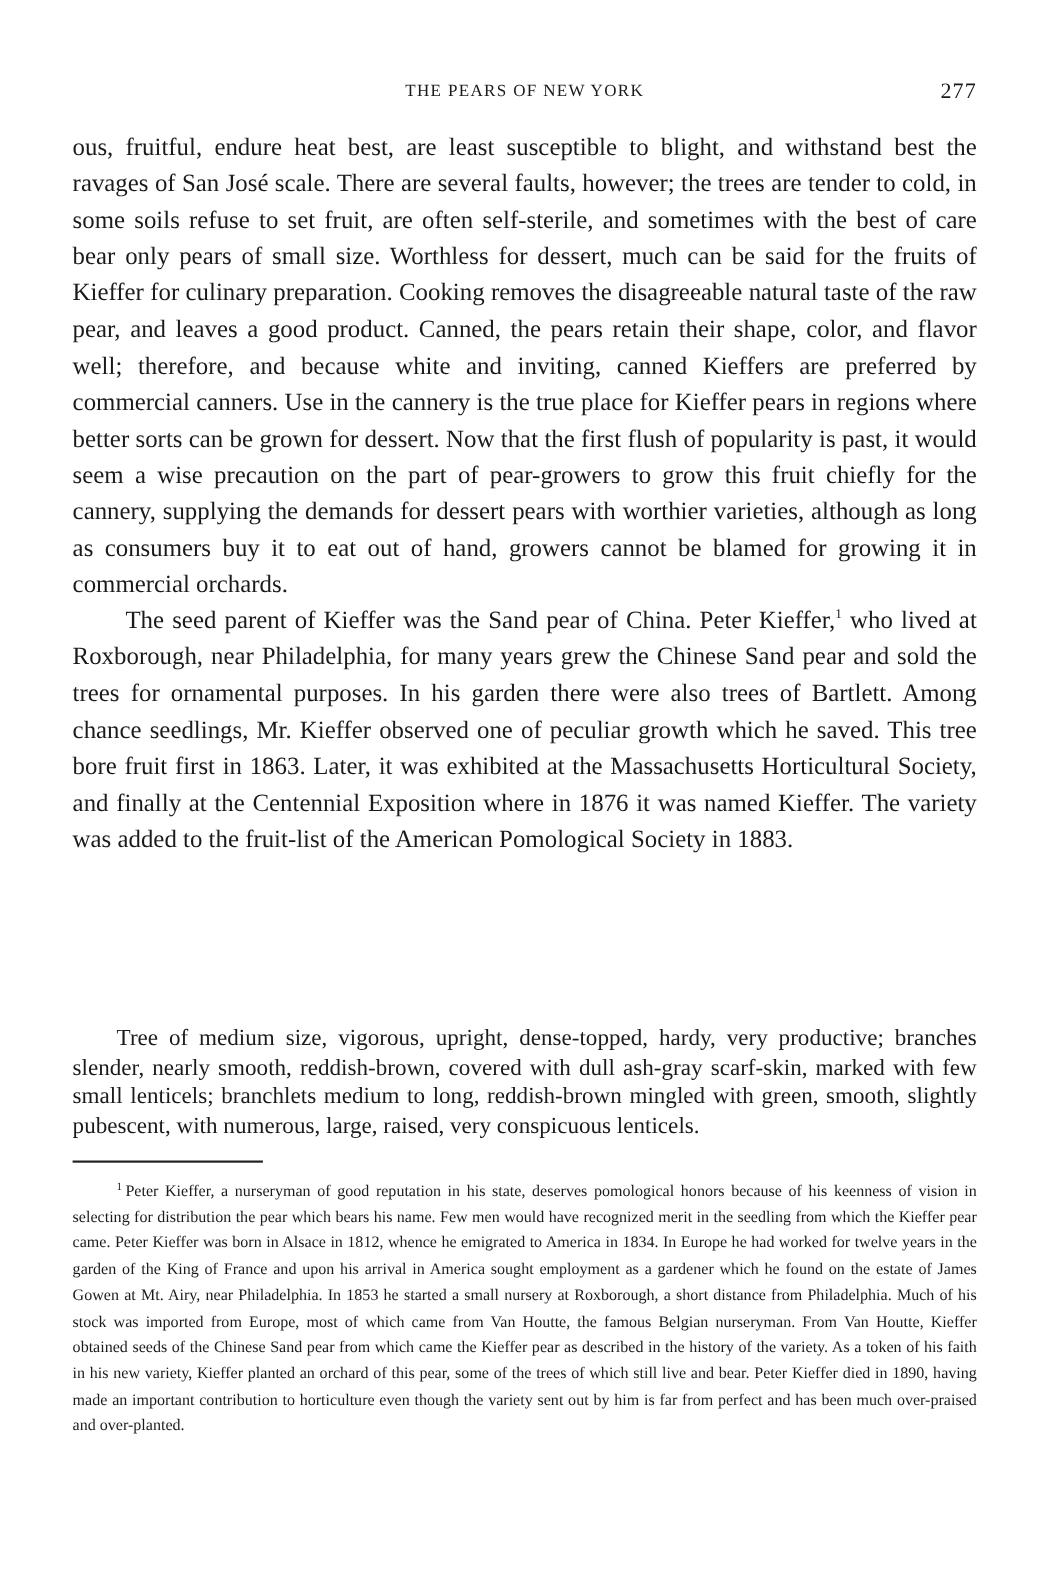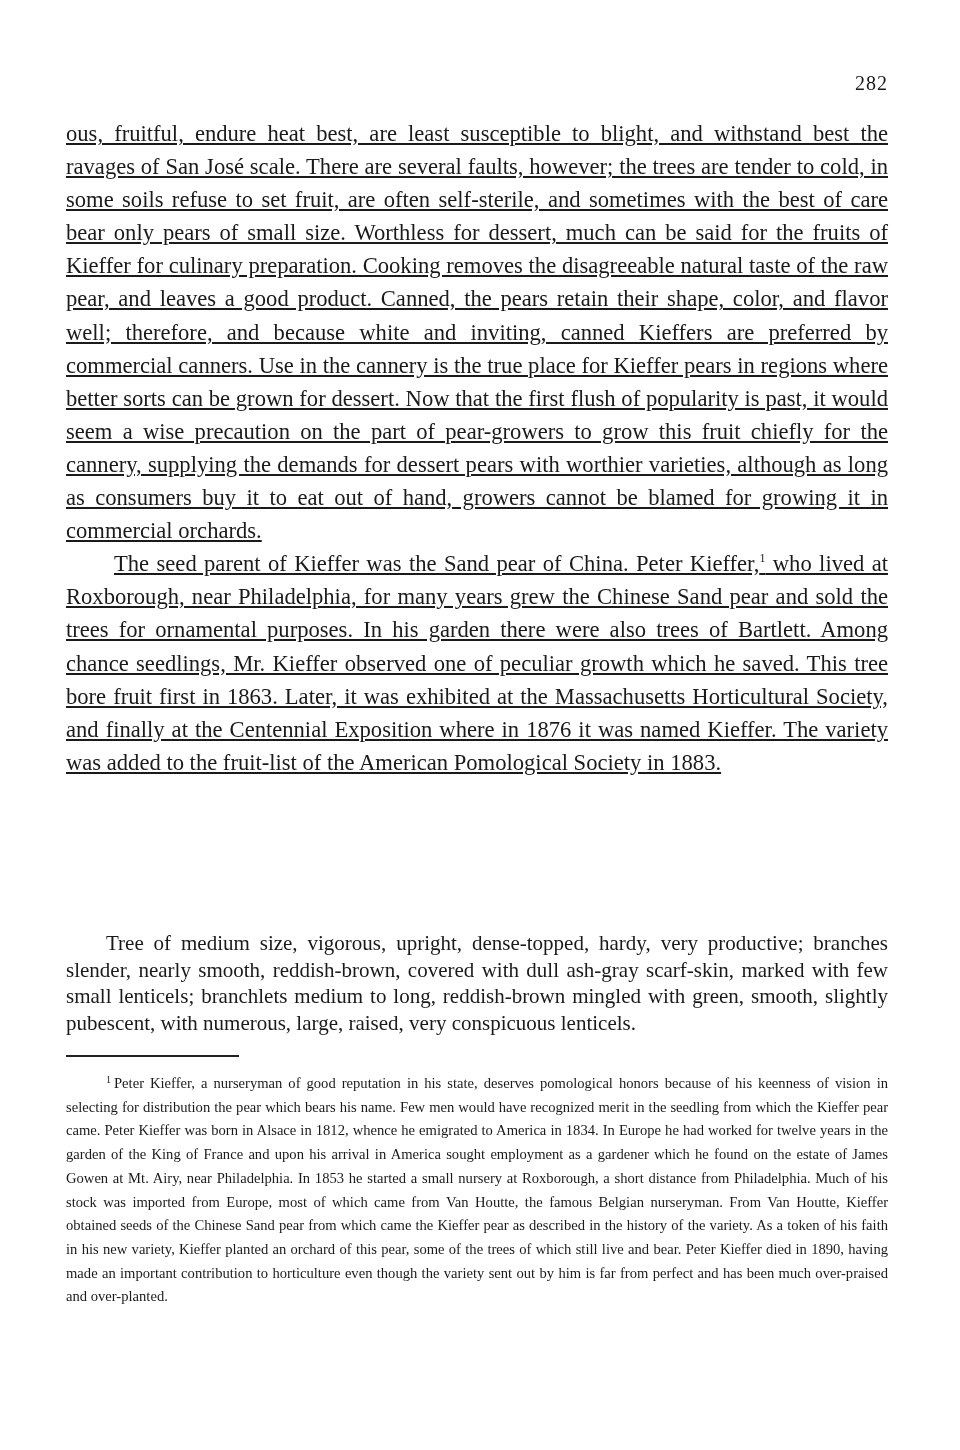--- a/index.html
+++ b/index.html
@@ -13,21 +13,21 @@
     }
     .running-title {
       position: absolute; left: 0; width: 822px; text-align: center;
       font-size: 15.5px; letter-spacing: 1.2px; top: 0;
     }
     .page-number {
       position: absolute; right: 0; top: -2px; font-size: 20px; letter-spacing: 1px;
     }
     .body-text {
       position: absolute; top: 117px; left: 0; width: 822px;
-      font-size: 22.6px; line-height: 33.1px; text-align: justify; text-decoration: underline;
+      font-size: 22.6px; line-height: 33.1px; text-align: justify;
     }
     .body-text p { margin: 0; }
     .body-text p.indent { text-indent: 48px; }
     .sup { font-size: 12px; vertical-align: 9px; line-height: 0; }
     .description {
       position: absolute; top: 930px; left: 0; width: 822px;
       font-size: 21px; line-height: 26.6px; text-align: justify;
     }
     .description p { margin: 0; text-indent: 40px; }
     .footnote-rule {
@@ -39,21 +39,22 @@
       font-size: 14.6px; line-height: 23.7px; text-align: justify;
     }
     .footnotes p { margin: 0; text-indent: 40px; }
     .fn-sup { font-size: 10px; vertical-align: 5px; line-height: 0; margin-right: 3px; }
   </style>
 </head>
 <body>
 
 <div class="page">
   <div class="running-head">
-    <div class="page-number">282</div>
+    <div class="running-title">THE PEARS OF NEW YORK</div>
+    <div class="page-number">277</div>
   </div>
 
   <div class="body-text">
     <p>ous, fruitful, endure heat best, are least susceptible to blight, and withstand best the ravages of San José scale. There are several faults, however; the trees are tender to cold, in some soils refuse to set fruit, are often self-sterile, and sometimes with the best of care bear only pears of small size. Worthless for dessert, much can be said for the fruits of Kieffer for culinary preparation. Cooking removes the disagreeable natural taste of the raw pear, and leaves a good product. Canned, the pears retain their shape, color, and flavor well; therefore, and because white and inviting, canned Kieffers are preferred by commercial canners. Use in the cannery is the true place for Kieffer pears in regions where better sorts can be grown for dessert. Now that the first flush of popularity is past, it would seem a wise precaution on the part of pear-growers to grow this fruit chiefly for the cannery, supplying the demands for dessert pears with worthier varieties, although as long as consumers buy it to eat out of hand, growers cannot be blamed for growing it in commercial orchards.</p>
     <p class="indent"><span>The seed parent of Kieffer was the Sand pear of China. Peter Kieffer,</span><span class="sup">1</span><span> who lived at Roxborough, near Philadelphia, for many years grew the Chinese Sand pear and sold the trees for ornamental purposes. In his garden there were also trees of Bartlett. Among chance seedlings, Mr. Kieffer observed one of peculiar growth which he saved. This tree bore fruit first in 1863. Later, it was exhibited at the Massachusetts Horticultural Society, and finally at the Centennial Exposition where in 1876 it was named Kieffer. The variety was added to the fruit-list of the American Pomological Society in 1883.</span></p>
   </div>
 
   <div class="description">
     <p>Tree of medium size, vigorous, upright, dense-topped, hardy, very productive; branches slender, nearly smooth, reddish-brown, covered with dull ash-gray scarf-skin, marked with few small lenticels; branchlets medium to long, reddish-brown mingled with green, smooth, slightly pubescent, with numerous, large, raised, very conspicuous lenticels.</p>
   </div>

